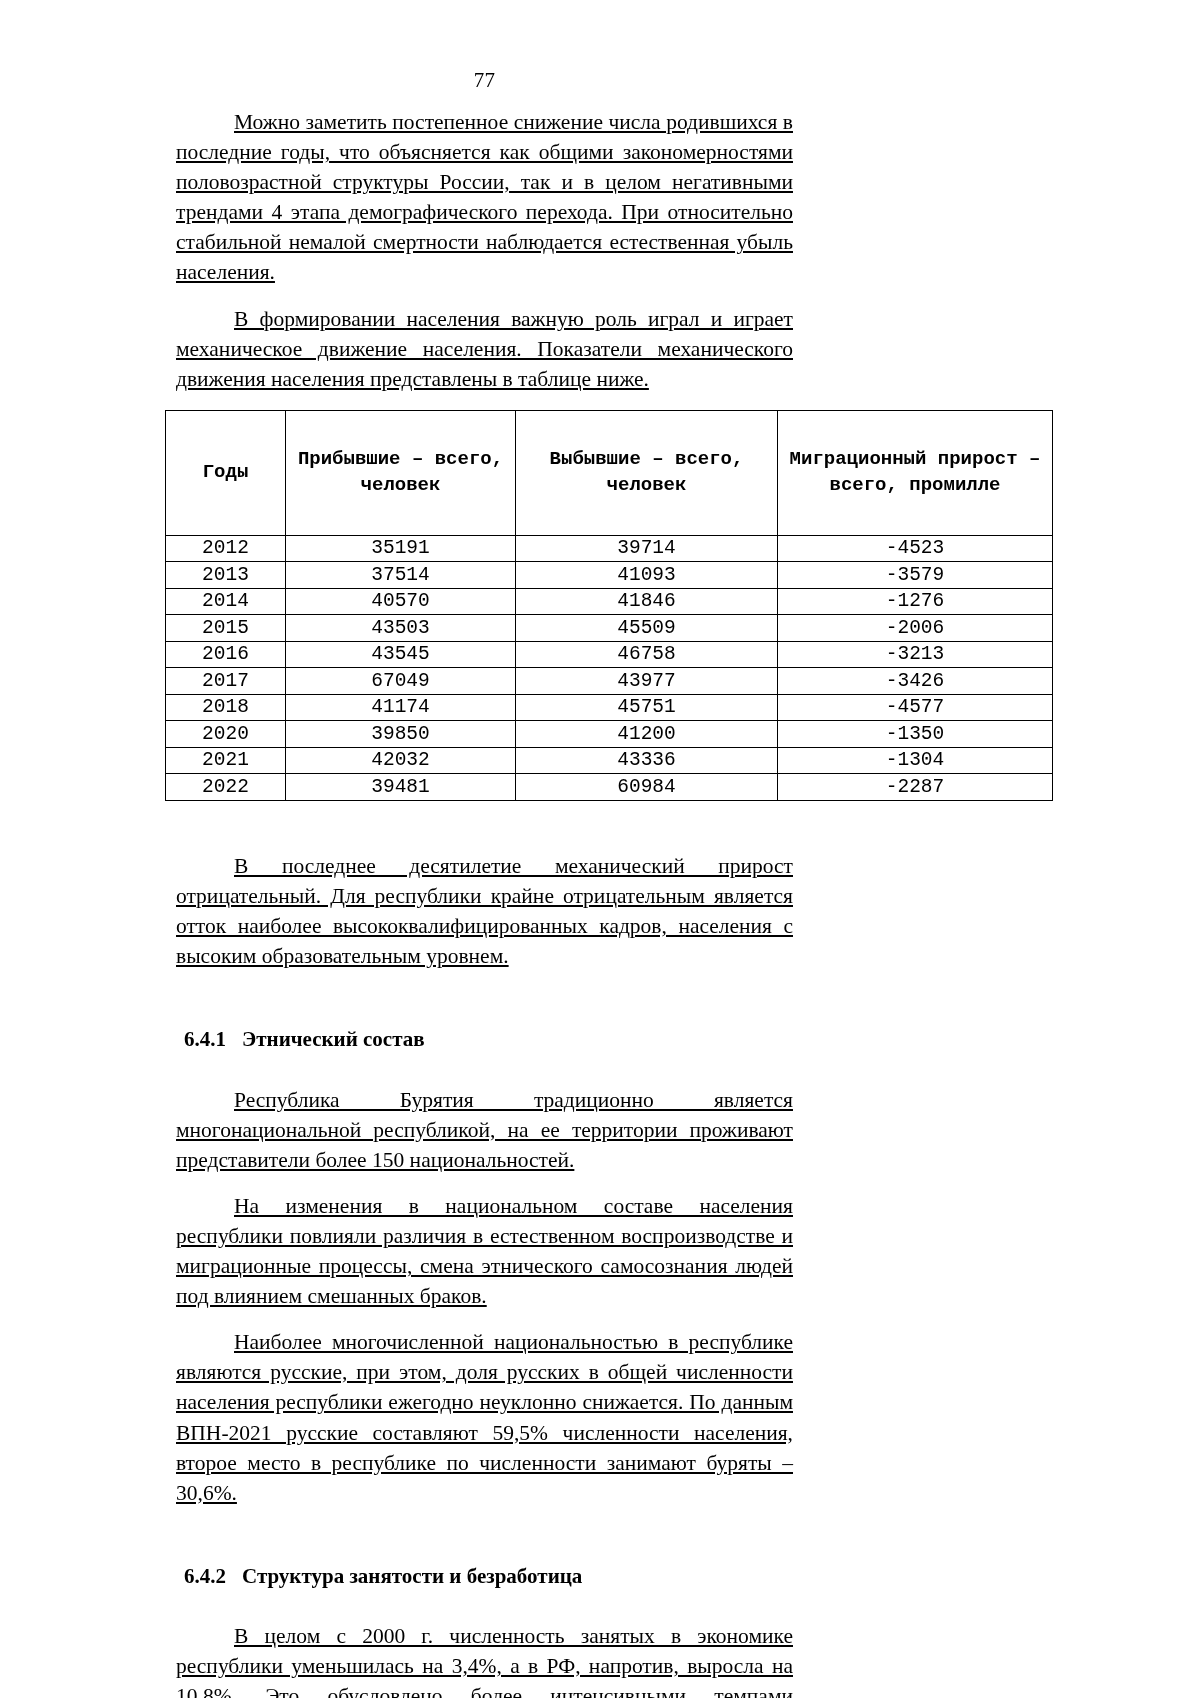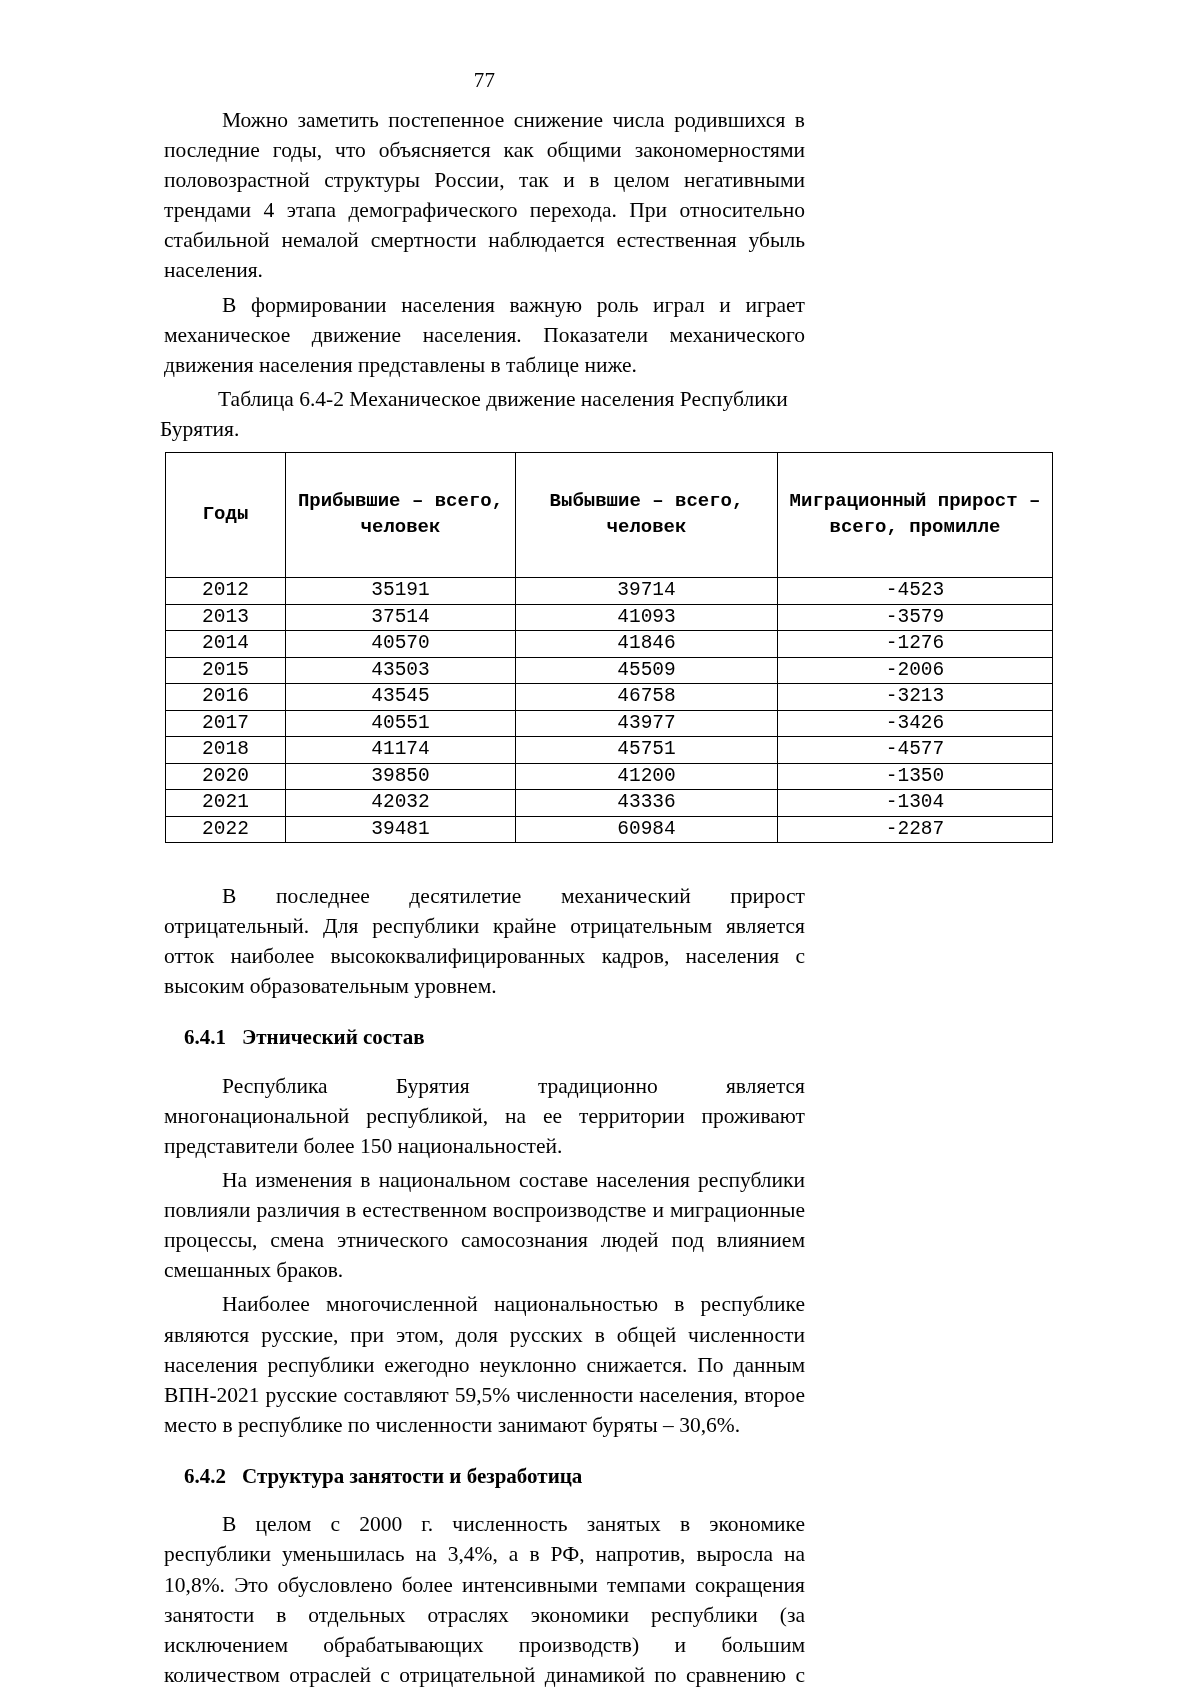--- a/index.html
+++ b/index.html
@@ -22,27 +22,28 @@
     padding: 70px 155px 0 160px;
   }
   .page-number {
     text-align: center;
     font-size: 21px;
     line-height: 1;
     margin: 0 0 14px 0;
     letter-spacing: 0.2px;
   }
   p.body-text {
-    margin: 4px;
+    margin: 16px;
     font-size: 21.5px;
     line-height: 1.40;
     text-align: justify;
     text-indent: 58px;
     text-justify: inter-word;
     hyphens: none;
+    text-decoration: underline;
   }
   .table-caption {
     margin: 0;
     font-size: 21.5px;
     line-height: 1.40;
     text-indent: 58px;
     text-align: left;
   }
   
   table.data-table {
@@ -81,36 +82,36 @@
   .section-heading {
     margin: 22px 0 0 0;
     font-size: 21px;
     font-weight: bold;
     padding-left: 24px;
     line-height: 1.4;
   }
   .section-heading .num {
     display: inline-block;
     min-width: 58px;
+    margin-top: 32px;
   }
   .gap-s  { height: 14px; }
   .gap-l  { height: 34px; }
 </style>
 </head>
 <body>
 
 <div class="page">
 
   <div class="page-number">77</div>
 
   <p class="body-text">Можно заметить постепенное снижение числа родившихся в последние годы, что объясняется как общими закономерностями половозрастной структуры России, так и в целом негативными трендами 4 этапа демографического перехода. При относительно стабильной немалой смертности наблюдается естественная убыль населения.</p>
 
   <p class="body-text">В формировании населения важную роль играл и играет механическое движение населения. Показатели механического движения населения представлены в таблице ниже.</p>
 
-  <p class="table-caption">Таблица 6.4-2 Механическое движение населения Республики Бурятия.</p>
 
   <table class="data-table">
     <colgroup>
       <col class="c-year">
       <col class="c-arr">
       <col class="c-dep">
       <col class="c-mig">
     </colgroup>
     <thead>
       <tr>
@@ -146,21 +147,21 @@
         <td>-2006</td>
       </tr>
       <tr>
         <td>2016</td>
         <td>43545</td>
         <td>46758</td>
         <td>-3213</td>
       </tr>
       <tr>
         <td>2017</td>
-        <td>40551</td>
+        <td>67049</td>
         <td>43977</td>
         <td>-3426</td>
       </tr>
       <tr>
         <td>2018</td>
         <td>41174</td>
         <td>45751</td>
         <td>-4577</td>
       </tr>
       <tr>

